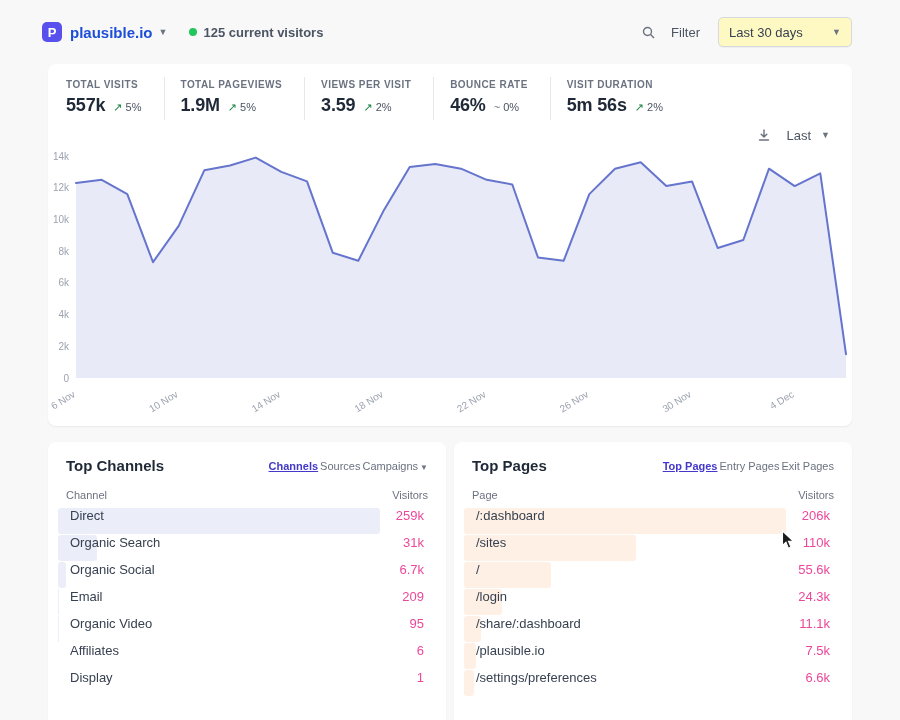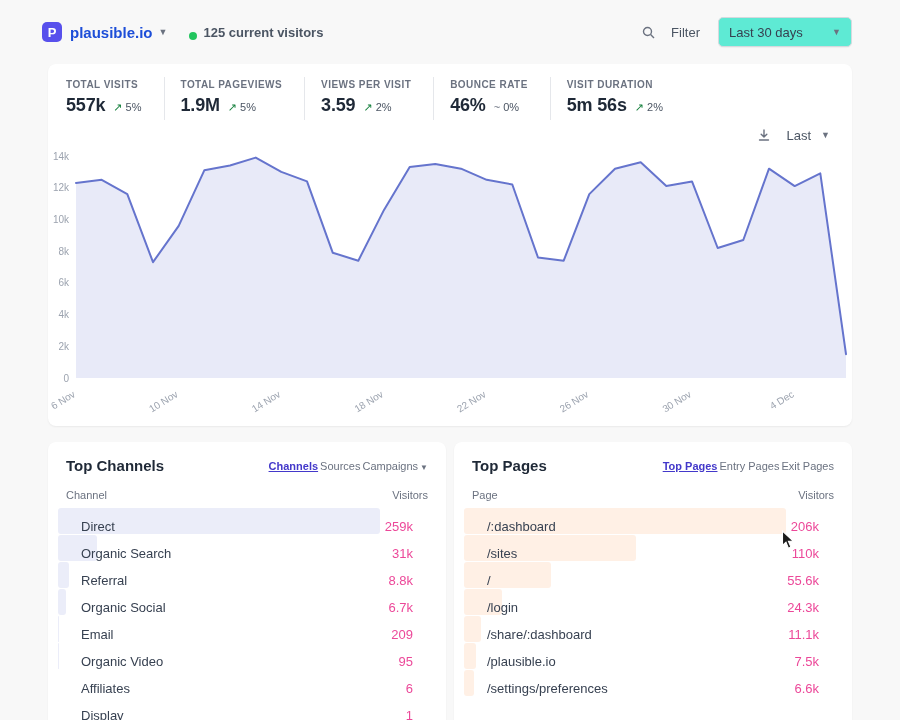--- a/index.html
+++ b/index.html
@@ -5,26 +5,26 @@
   *{margin:0;padding:0;box-sizing:border-box}
   html,body{width:900px;height:720px;overflow:hidden;background:#f8f8f8;
     font-family:"Liberation Sans",sans-serif;position:relative}
   
   .header{height:64px;display:flex;align-items:center;padding:0 48px 0 42px}
   .site-picker{display:flex;align-items:center;cursor:pointer}
   .logo{width:20px;height:20px;border-radius:5px;background:#5850ec;color:#fff;
     font-weight:bold;font-size:13px;display:flex;align-items:center;justify-content:center}
   .site-name{font-size:15px;font-weight:700;color:#1d4ed8;margin-left:8px}
   .chev{color:#6b7280;font-size:9px;margin-left:6px}
-  .live{display:flex;align-items:flex-end;margin-left:22px;font-size:13px;font-weight:600;color:#4b5563}
+  .live{display:flex;align-items:center;margin-left:22px;font-size:13px;font-weight:600;color:#4b5563}
   .dot{width:8px;height:8px;border-radius:50%;background:#22c55e;margin-right:6px}
   .spacer{flex:1}
   .filter{display:flex;align-items:center;font-size:13px;color:#4b5563;margin-right:18px;gap:16px}
   .select{display:flex;align-items:center;justify-content:space-between;width:134px;height:30px;
-    background:#5eead4;border:1px solid #d6d9de;border-radius:5px;padding:0 10px;font-size:13px;
+    background:#fef9c3;border:1px solid #d6d9de;border-radius:5px;padding:0 10px;font-size:13px;
     color:#374151;box-shadow:0 1px 1px rgba(0,0,0,.04)}
   
   .main-card{margin:0 48px;background:#fff;border-radius:8px;box-shadow:0 1px 2px rgba(0,0,0,.06)}
   .stats-row{display:flex;padding:13px 0 2px 16px}
   .stat{padding:2px 22px 4px 16px;border-left:1px solid #e5e7eb}
   .stat:first-child{border-left:none;padding-left:2px}
   .stat-label{font-size:10px;font-weight:700;letter-spacing:.045em;color:#6b7280;white-space:nowrap}
   .stat.active .stat-label{color:#4338ca;border-bottom:2px solid #4338ca;display:inline-block;padding-bottom:2px}
   .stat-vrow{margin-top:5px;display:flex;align-items:baseline;gap:8px}
   .stat-value{font-size:18px;font-weight:700;color:#1f2937;letter-spacing:-.01em}
@@ -38,22 +38,22 @@
   .bottom{display:flex;gap:8px;margin:16px 48px 0}
   .card{flex:1;background:#fff;border-radius:8px;box-shadow:0 1px 2px rgba(0,0,0,.06);
     padding:15px 10px 0;height:560px}
   .card-head{display:flex;justify-content:space-between;align-items:center;padding:0 8px}
   .card-title{font-size:15px;font-weight:700;color:#1f2937}
   .tabs{display:flex;gap:2px;font-size:11px;color:#6b7280;}
   .tab{cursor:pointer;white-space:nowrap}
   .tab.active{color:#4338ca;font-weight:700;text-decoration:underline}
   .tchev{font-size:8px;margin-left:2px;color:#6b7280}
   .cols{display:flex;justify-content:space-between;font-size:11px;color:#6b7280;padding:15px 8px 7px}
-  .drow{position:relative;height:26px;margin-bottom:1px;display:flex;align-items:flex-end;
-    justify-content:space-between;padding:0 23px;font-size:13px}
+  .drow{position:relative;height:26px;margin-bottom:1px;display:flex;align-items:flex-start;
+    justify-content:space-between;padding:0 12px;font-size:13px}
   .dbar{position:absolute;left:0;top:0;bottom:0;border-radius:3px}
   .dbar.ch{background:rgba(101,116,205,.13)}
   .dbar.pg{background:rgba(255,136,51,.13)}
   .dname{color:#374151;position:relative;z-index:1}
   .dval{color:#ec4899;font-weight:500;position:relative;z-index:1}
   .cursor{position:absolute;left:781px;top:530px;z-index:10;pointer-events:none}
 </style>
 </head>
 <body>
 
@@ -173,25 +173,20 @@
           <div class="dbar ch" style="width:calc((100% - 56px) * 1.0000)"></div>
           <span class="dname">Direct</span>
           <span class="dval">259k</span>
         </div>
         <div class="drow">
           <div class="dbar ch" style="width:calc((100% - 56px) * 0.1197)"></div>
           <span class="dname">Organic Search</span>
           <span class="dval">31k</span>
         </div>
         <div class="drow">
-          <div class="dbar ch" style="width:calc((100% - 56px) * 0.0340)"></div>
-          <span class="dname">Referral</span>
-          <span class="dval">8.8k</span>
-        </div>
-        <div class="drow">
           <div class="dbar ch" style="width:calc((100% - 56px) * 0.0259)"></div>
           <span class="dname">Organic Social</span>
           <span class="dval">6.7k</span>
         </div>
         <div class="drow">
           <div class="dbar ch" style="width:calc((100% - 56px) * 0.0008)"></div>
           <span class="dname">Email</span>
           <span class="dval">209</span>
         </div>
         <div class="drow">

